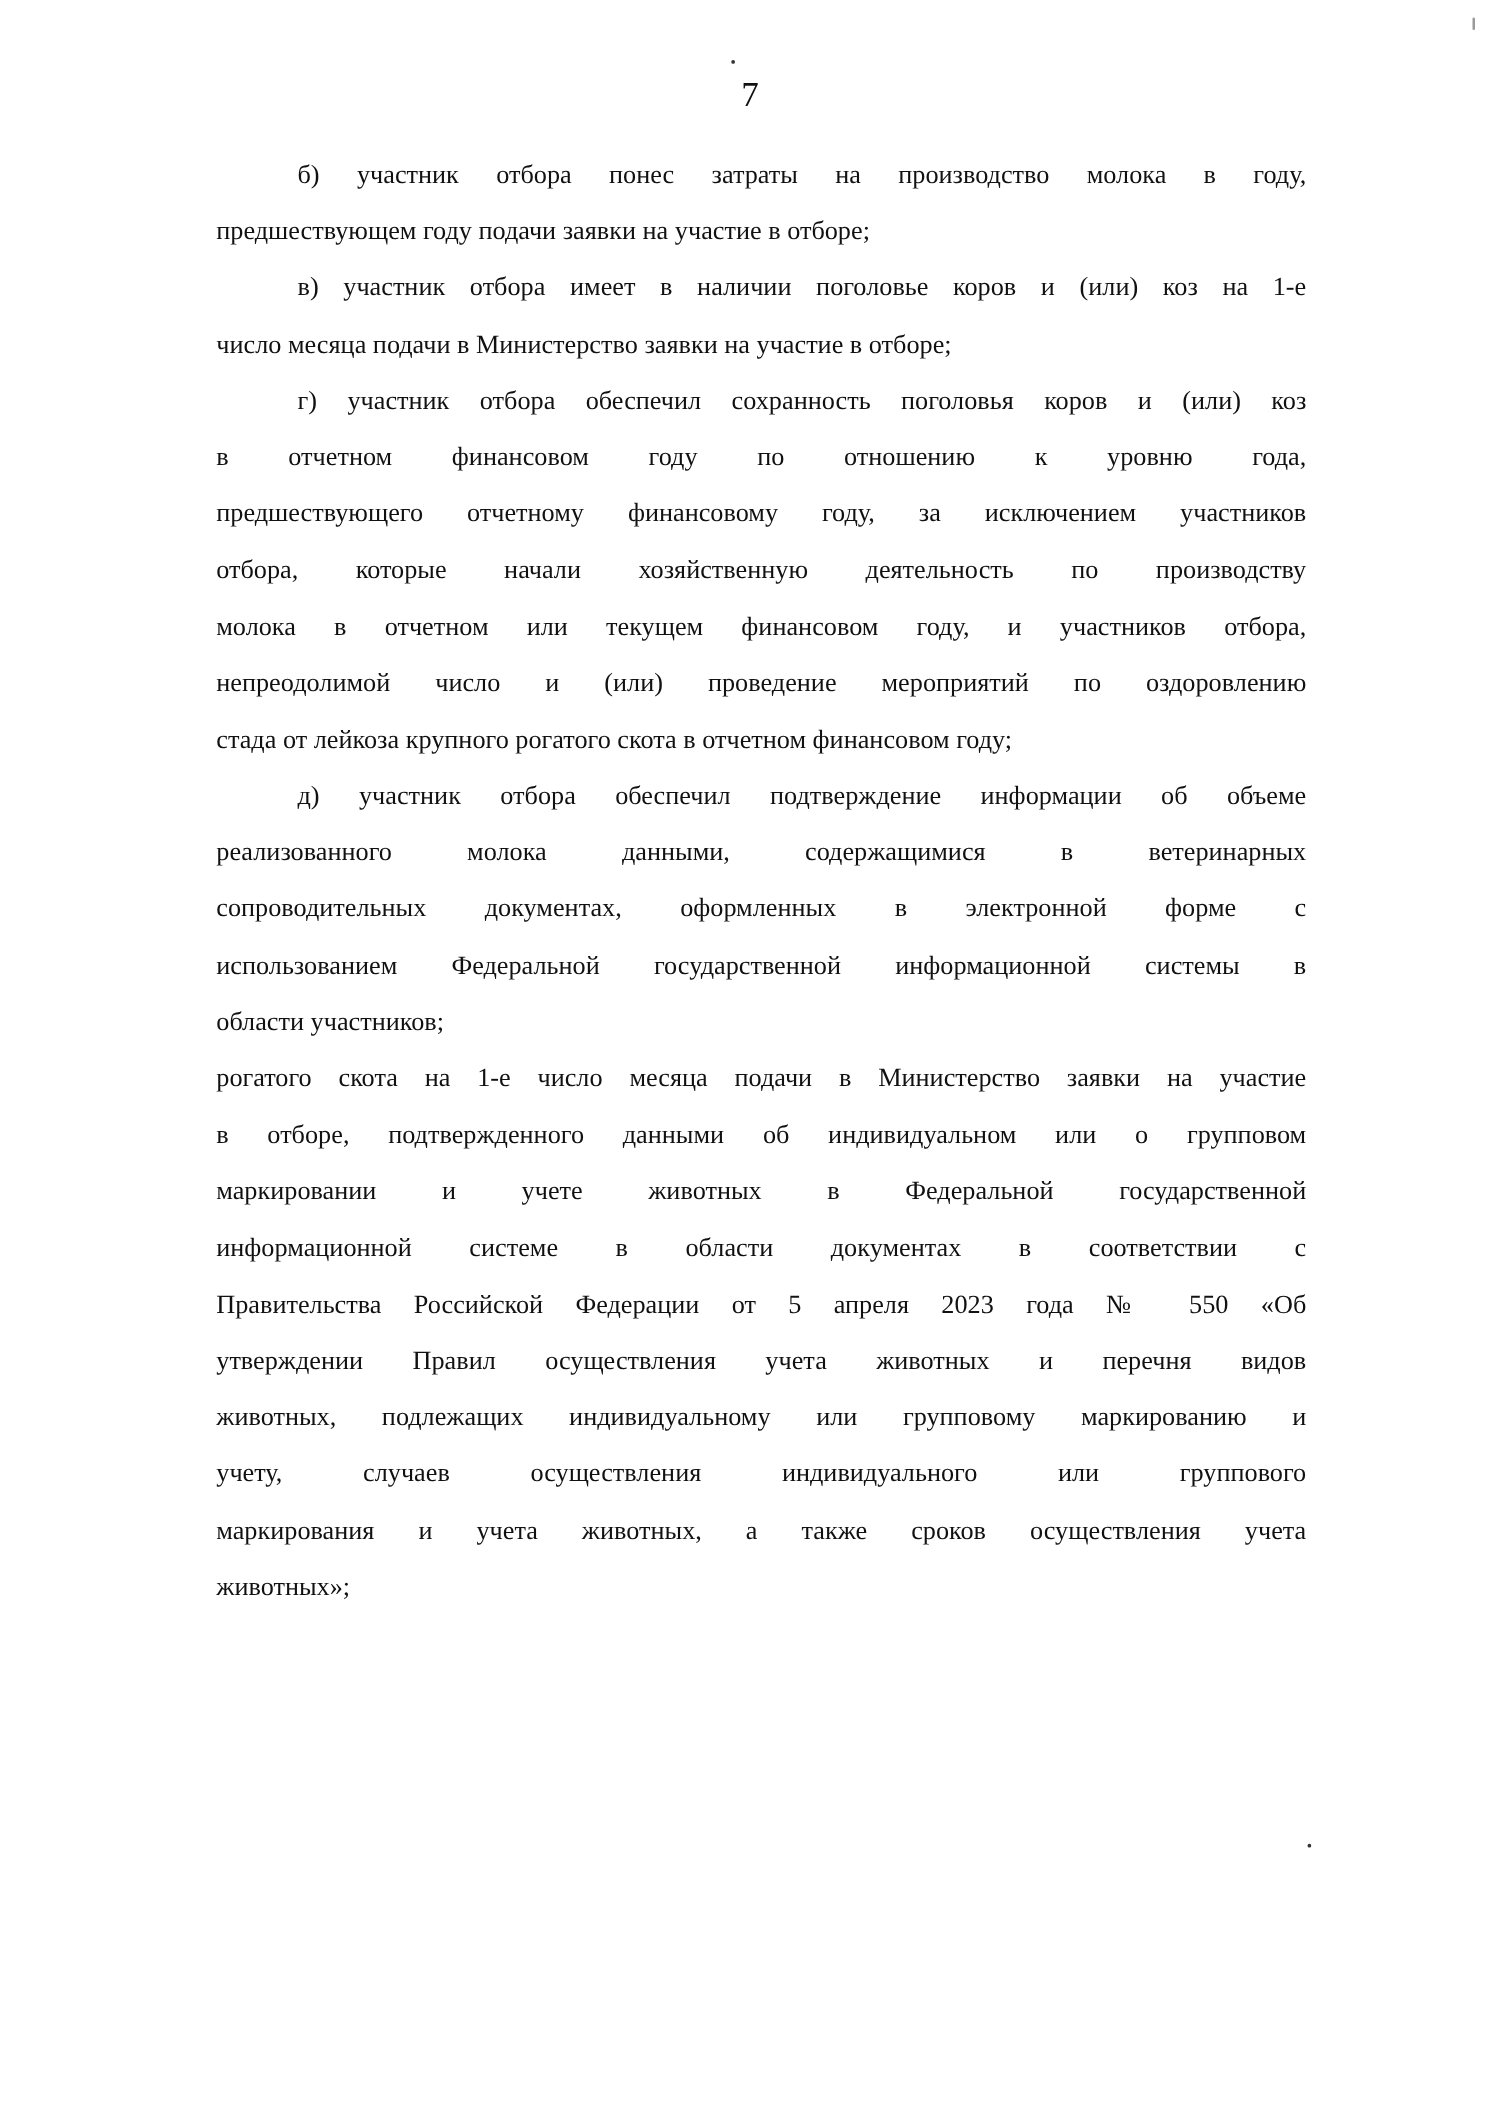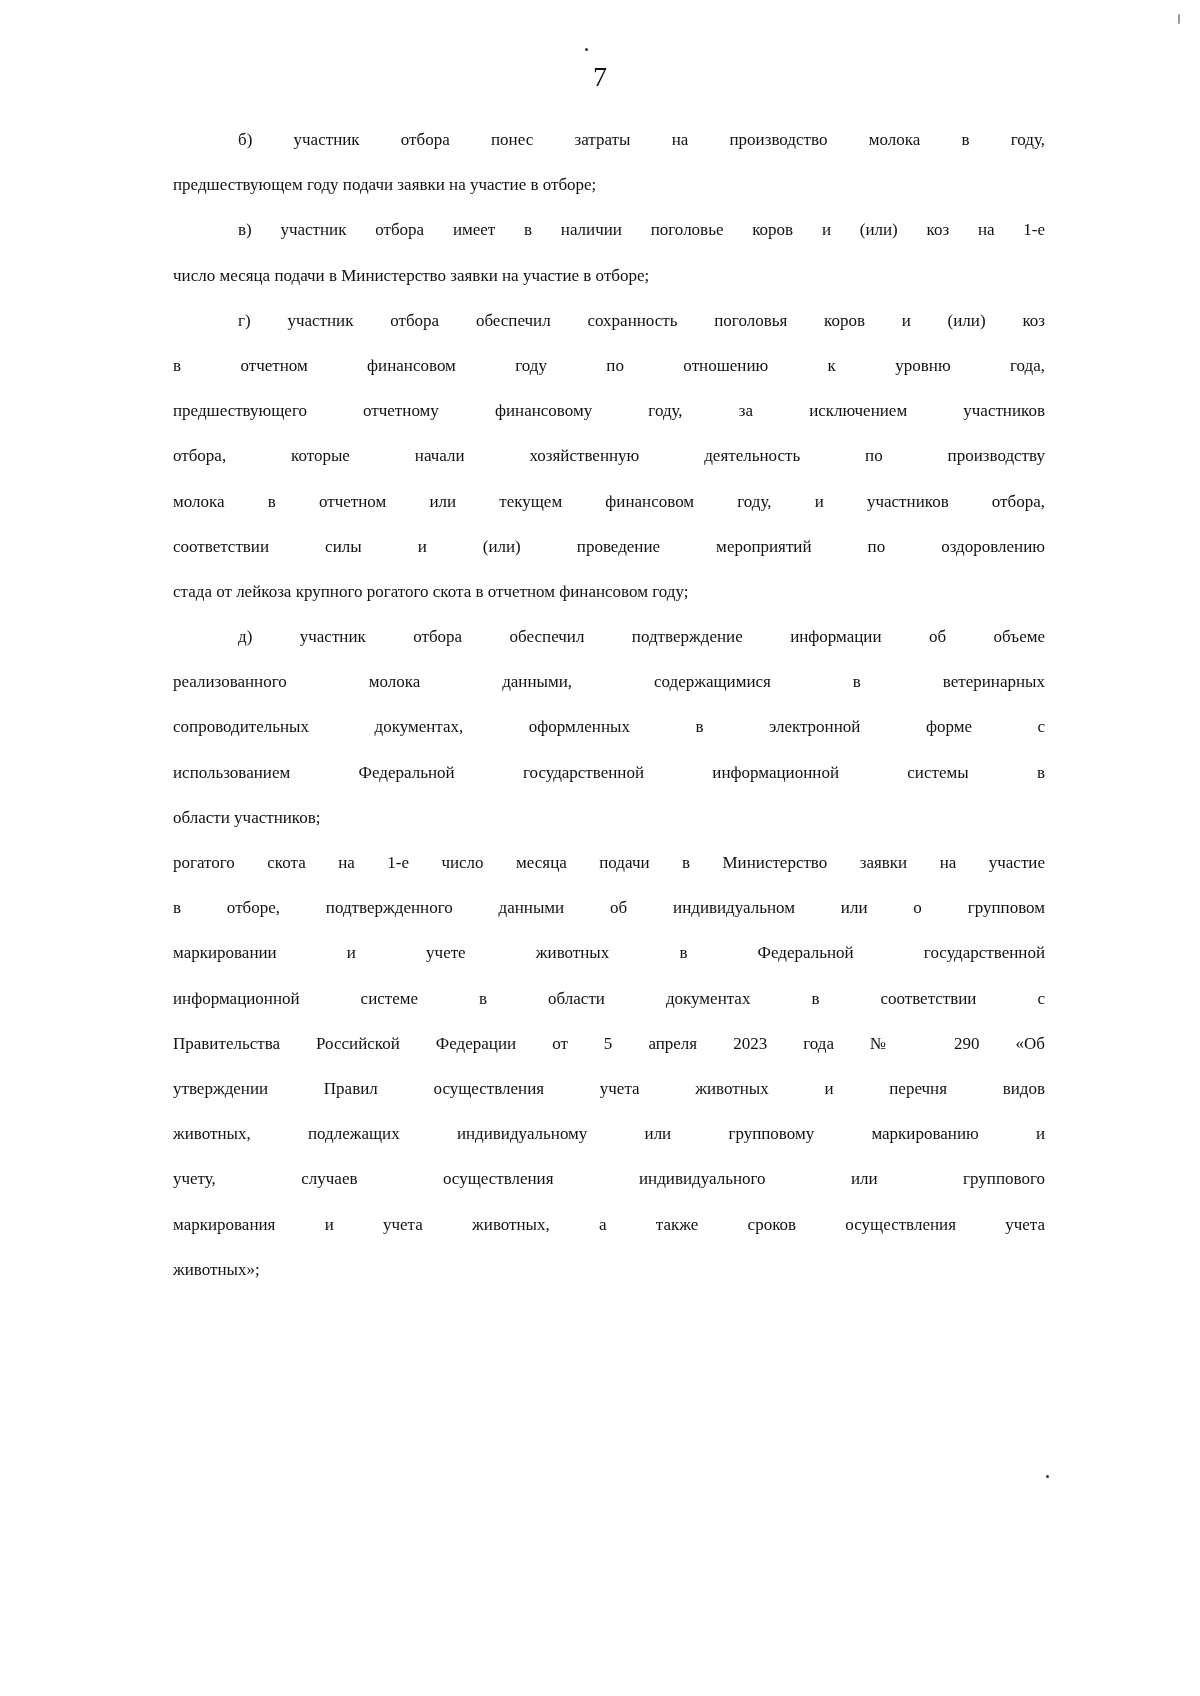--- a/index.html
+++ b/index.html
@@ -8,21 +8,21 @@
       font-family: "Liberation Serif", "DejaVu Serif", serif;
       color: #111111;
     }
     .page-number {
       position: absolute; top: 60px; left: 0; width: 1200px;
       text-align: center; font-size: 28px; line-height: 34px;
     }
     .scan-dot { position: absolute; background: #333; border-radius: 50%; }
     .content {
       position: absolute; left: 173px; top: 117px; width: 872px;
-      font-size: 17px;
+      font-size: 21px;
     }
     .line {
       display: block; height: 45.2px; line-height: 45.2px;
       text-align: justify; text-align-last: justify; white-space: nowrap;
       overflow: visible;
     }
     .line.last { text-align-last: left; }
     .line.indent { padding-left: 65px; }
     .para { display: block; margin: 0; }
   </style>
@@ -46,37 +46,37 @@
     <span class="line indent">в) участник отбора имеет в наличии поголовье коров и (или) коз на 1-е</span>
     <span class="line last">число месяца подачи в Министерство заявки на участие в отборе;</span>
   </div>
 
   <div class="para">
     <span class="line indent">г) участник отбора обеспечил сохранность поголовья коров и (или) коз</span>
     <span class="line">в отчетном финансовом году по отношению к уровню года,</span>
     <span class="line">предшествующего отчетному финансовому году, за исключением участников</span>
     <span class="line">отбора, которые начали хозяйственную деятельность по производству</span>
     <span class="line">молока в отчетном или текущем финансовом году, и участников отбора,</span>
-    <span class="line">соответствии силы и (или) проведение мероприятий по оздоровлению</span>
+    <span class="line">непреодолимой число и (или) проведение мероприятий по оздоровлению</span>
     <span class="line last">стада от лейкоза крупного рогатого скота в отчетном финансовом году;</span>
   </div>
 
   <div class="para">
     <span class="line indent">д) участник отбора обеспечил подтверждение информации об объеме</span>
     <span class="line">реализованного молока данными, содержащимися в ветеринарных</span>
     <span class="line">сопроводительных документах, оформленных в электронной форме с</span>
     <span class="line">использованием Федеральной государственной информационной системы в</span>
     <span class="line last">области участников;</span>
   </div>
 
   <div class="para">
     <span class="line">рогатого скота на 1-е число месяца подачи в Министерство заявки на участие</span>
     <span class="line">в отборе, подтвержденного данными об индивидуальном или о групповом</span>
     <span class="line">маркировании и учете животных в Федеральной государственной</span>
     <span class="line">информационной системе в области документах в соответствии с</span>
-    <span class="line">Правительства Российской Федерации от 5 апреля 2023 года № 290 «Об</span>
+    <span class="line">Правительства Российской Федерации от 5 апреля 2023 года № 550 «Об</span>
     <span class="line">утверждении Правил осуществления учета животных и перечня видов</span>
     <span class="line">животных, подлежащих индивидуальному или групповому маркированию и</span>
     <span class="line">учету, случаев осуществления индивидуального или группового</span>
     <span class="line">маркирования и учета животных, а также сроков осуществления учета</span>
     <span class="line last">животных»;</span>
   </div>
 </div>
 
 </body></html>

